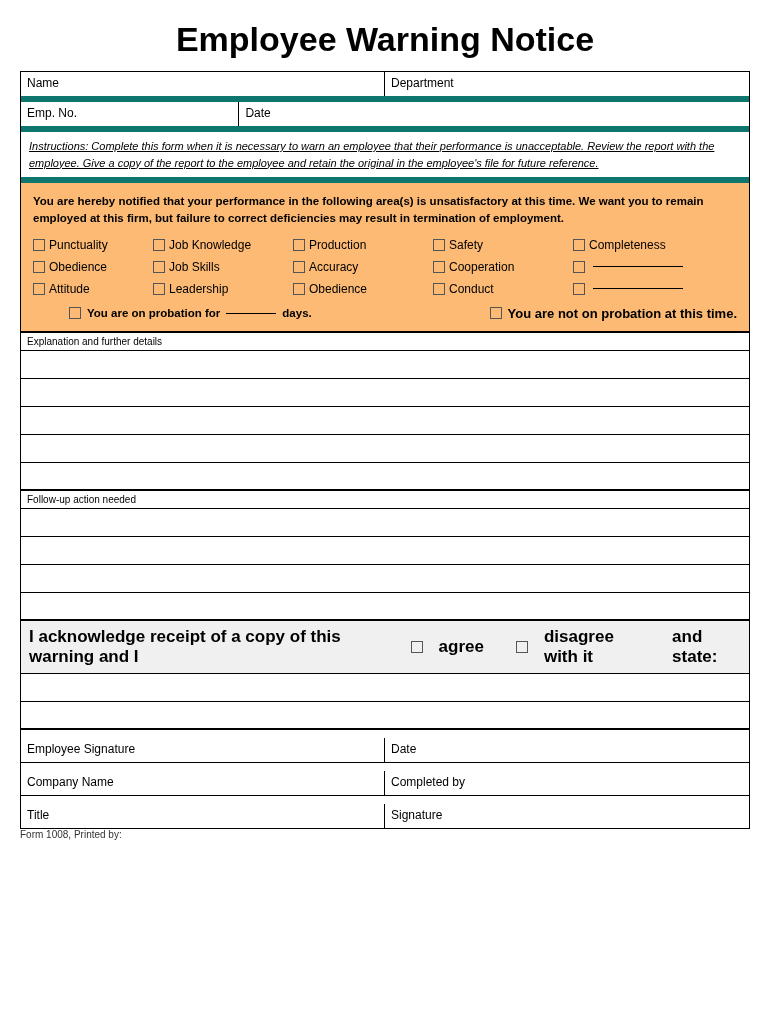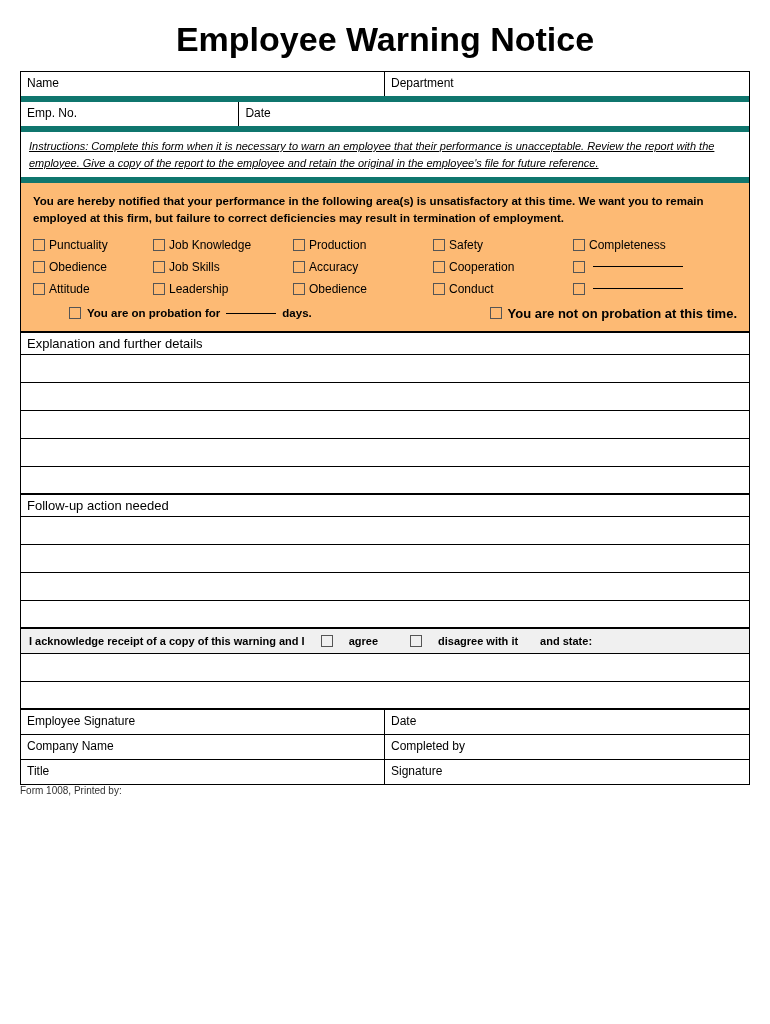--- a/index.html
+++ b/index.html
@@ -146,47 +146,48 @@
       align-items: center;
       gap: 6px;
       font-weight: bold;
       font-size: 13px;
       flex: 1;
       justify-content: flex-end;
     }
 
     .section-label {
       padding: 3px 6px;
-      font-size: 13px;
+      font-size: 10px;
       border-bottom: 1px solid #000;
     }
 
     .blank-line-row {
       border-bottom: 1px solid #000;
       height: 28px;
     }
 
     .section-divider {
       border-bottom: 2px solid #000;
     }
 
     .acknowledge-row {
       display: flex;
       align-items: center;
       padding: 6px 8px;
       font-weight: bold;
-      font-size: 11px;
+      font-size: 17px;
       gap: 16px;
       border-bottom: 1px solid #000;
       background: #f0f0f0;
     }
 
     .bottom-row {
       display: flex;
       border-bottom: 1px solid #000;
+      margin-top: 8px;
     }
 
     .bottom-cell-left {
       width: 50%;
       border-right: 1px solid #000;
       padding: 4px 6px;
       min-height: 24px;
     }
 
     .bottom-cell-right {

